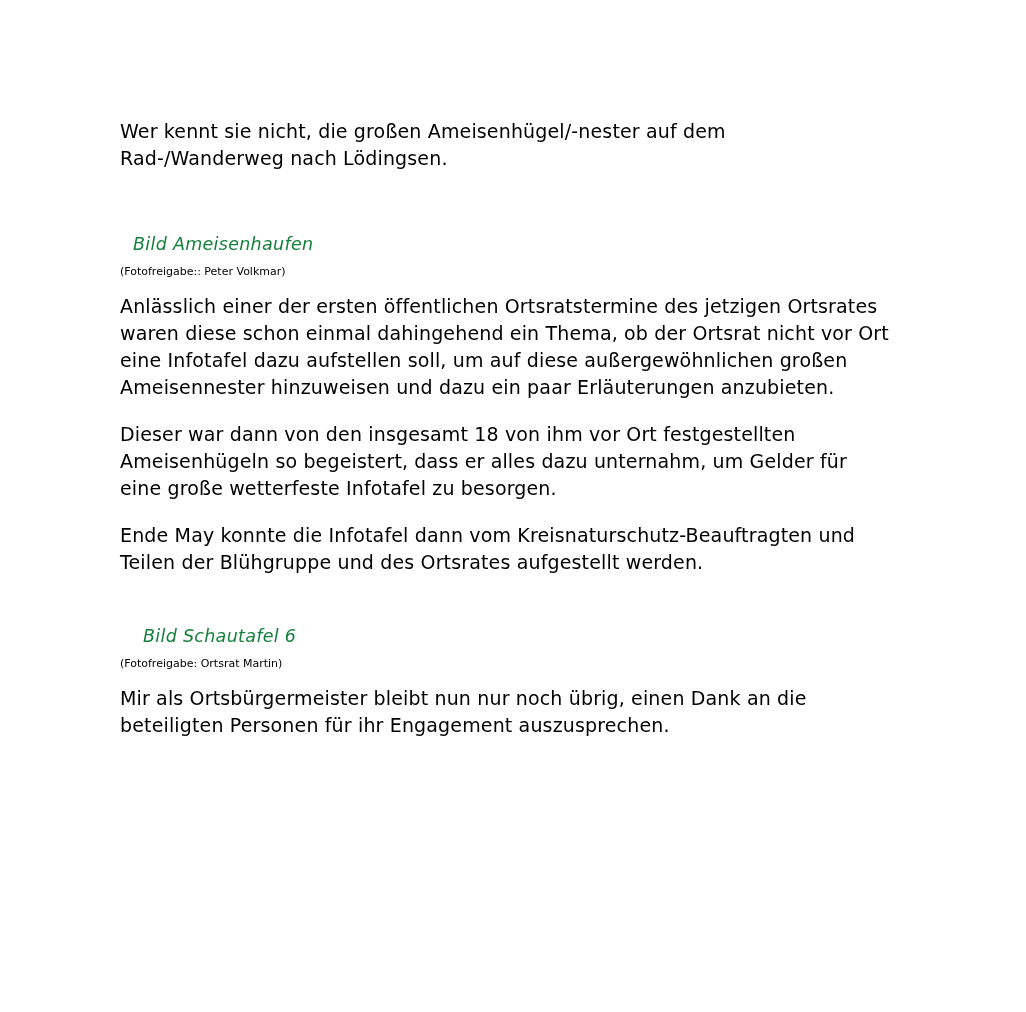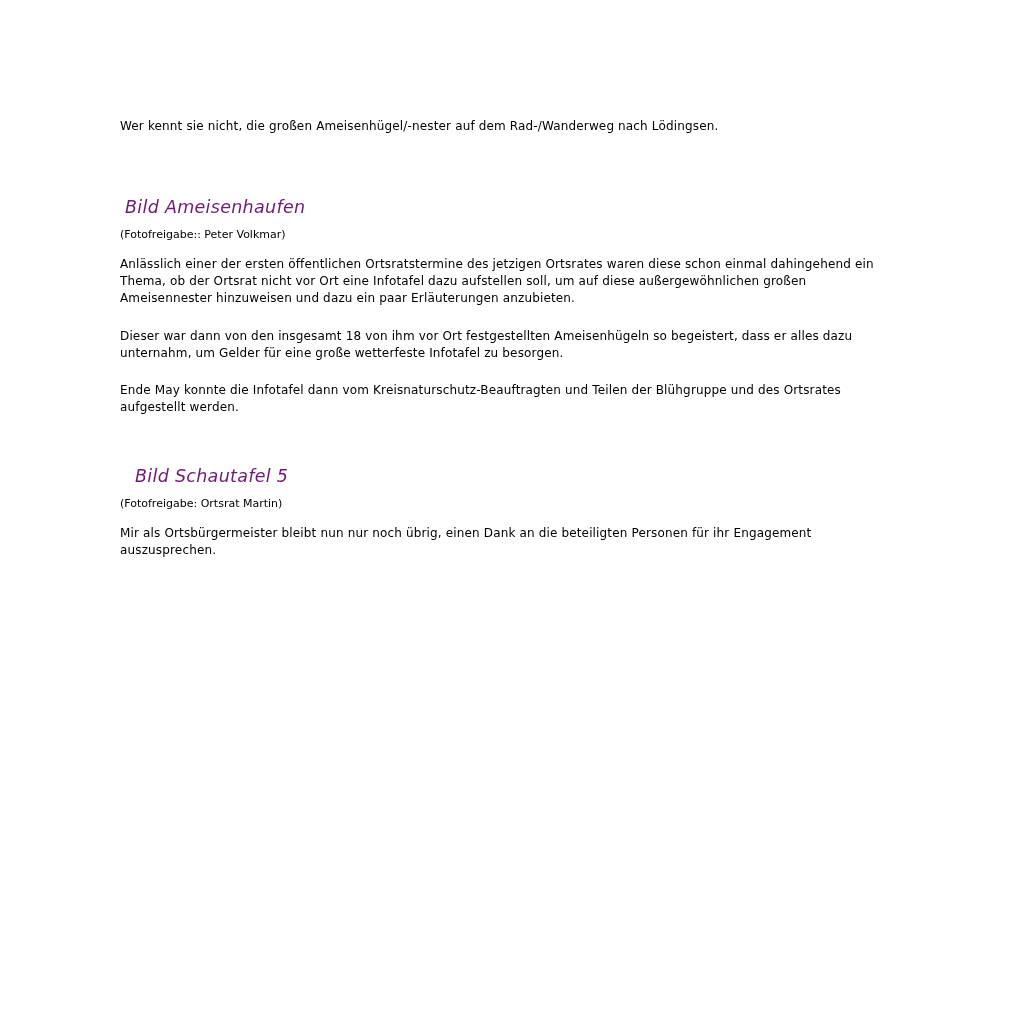--- a/index.html
+++ b/index.html
@@ -20,34 +20,34 @@
     height: 1012px;
     background: #ffffff;
   }
   .content {
     position: absolute;
     left: 120px;
     top: 118px;
     width: 770px;
   }
   .para {
-    font-size: 12px;
+    font-size: 19px;
     line-height: 1.42;
     letter-spacing: 0.15px;
     margin: 0 0 20px 0;
     color: #000000;
     font-weight: 400;
   }
   .caption-title {
     font-size: 17.5px;
     font-style: italic;
     font-weight: 400;
     letter-spacing: 0.3px;
-    margin: 0 0 10px 5px;
-    color: #701a75;
+    margin: 0 0 10px 13px;
+    color: #15803d;
   }
   .photo-credit {
     font-size: 11px;
     line-height: 1.4;
     margin: 0 0 14px 0;
     color: #000000;
   }
   .spacer-lg {
     height: 42px;
   }
@@ -74,20 +74,20 @@
 
     <p class="para">Anlässlich einer der ersten öffentlichen Ortsratstermine des jetzigen Ortsrates waren diese schon einmal dahingehend ein Thema, ob der Ortsrat nicht vor Ort eine Infotafel dazu aufstellen soll, um auf diese außergewöhnlichen großen Ameisennester hinzuweisen und dazu ein paar Erläuterungen anzubieten.</p>
 
 
     <p class="para">Dieser war dann von den insgesamt 18 von ihm vor Ort festgestellten Ameisenhügeln so begeistert, dass er alles dazu unternahm, um Gelder für eine große wetterfeste Infotafel zu besorgen.</p>
 
     <p class="para">Ende May konnte die Infotafel dann vom Kreisnaturschutz-Beauftragten und Teilen der Blühgruppe und des Ortsrates aufgestellt werden.</p>
 
     <div class="spacer-md"></div>
 
-    <p class="caption-title indent-1"> Bild Schautafel 5</p>
+    <p class="caption-title indent-1"> Bild Schautafel 6</p>
 
     <p class="photo-credit">(Fotofreigabe: Ortsrat Martin)</p>
 
     <p class="para">Mir als Ortsbürgermeister bleibt nun nur noch übrig, einen Dank an die beteiligten Personen für ihr Engagement auszusprechen.</p>
 
   </div>
 </div>
 
 </body></html>

